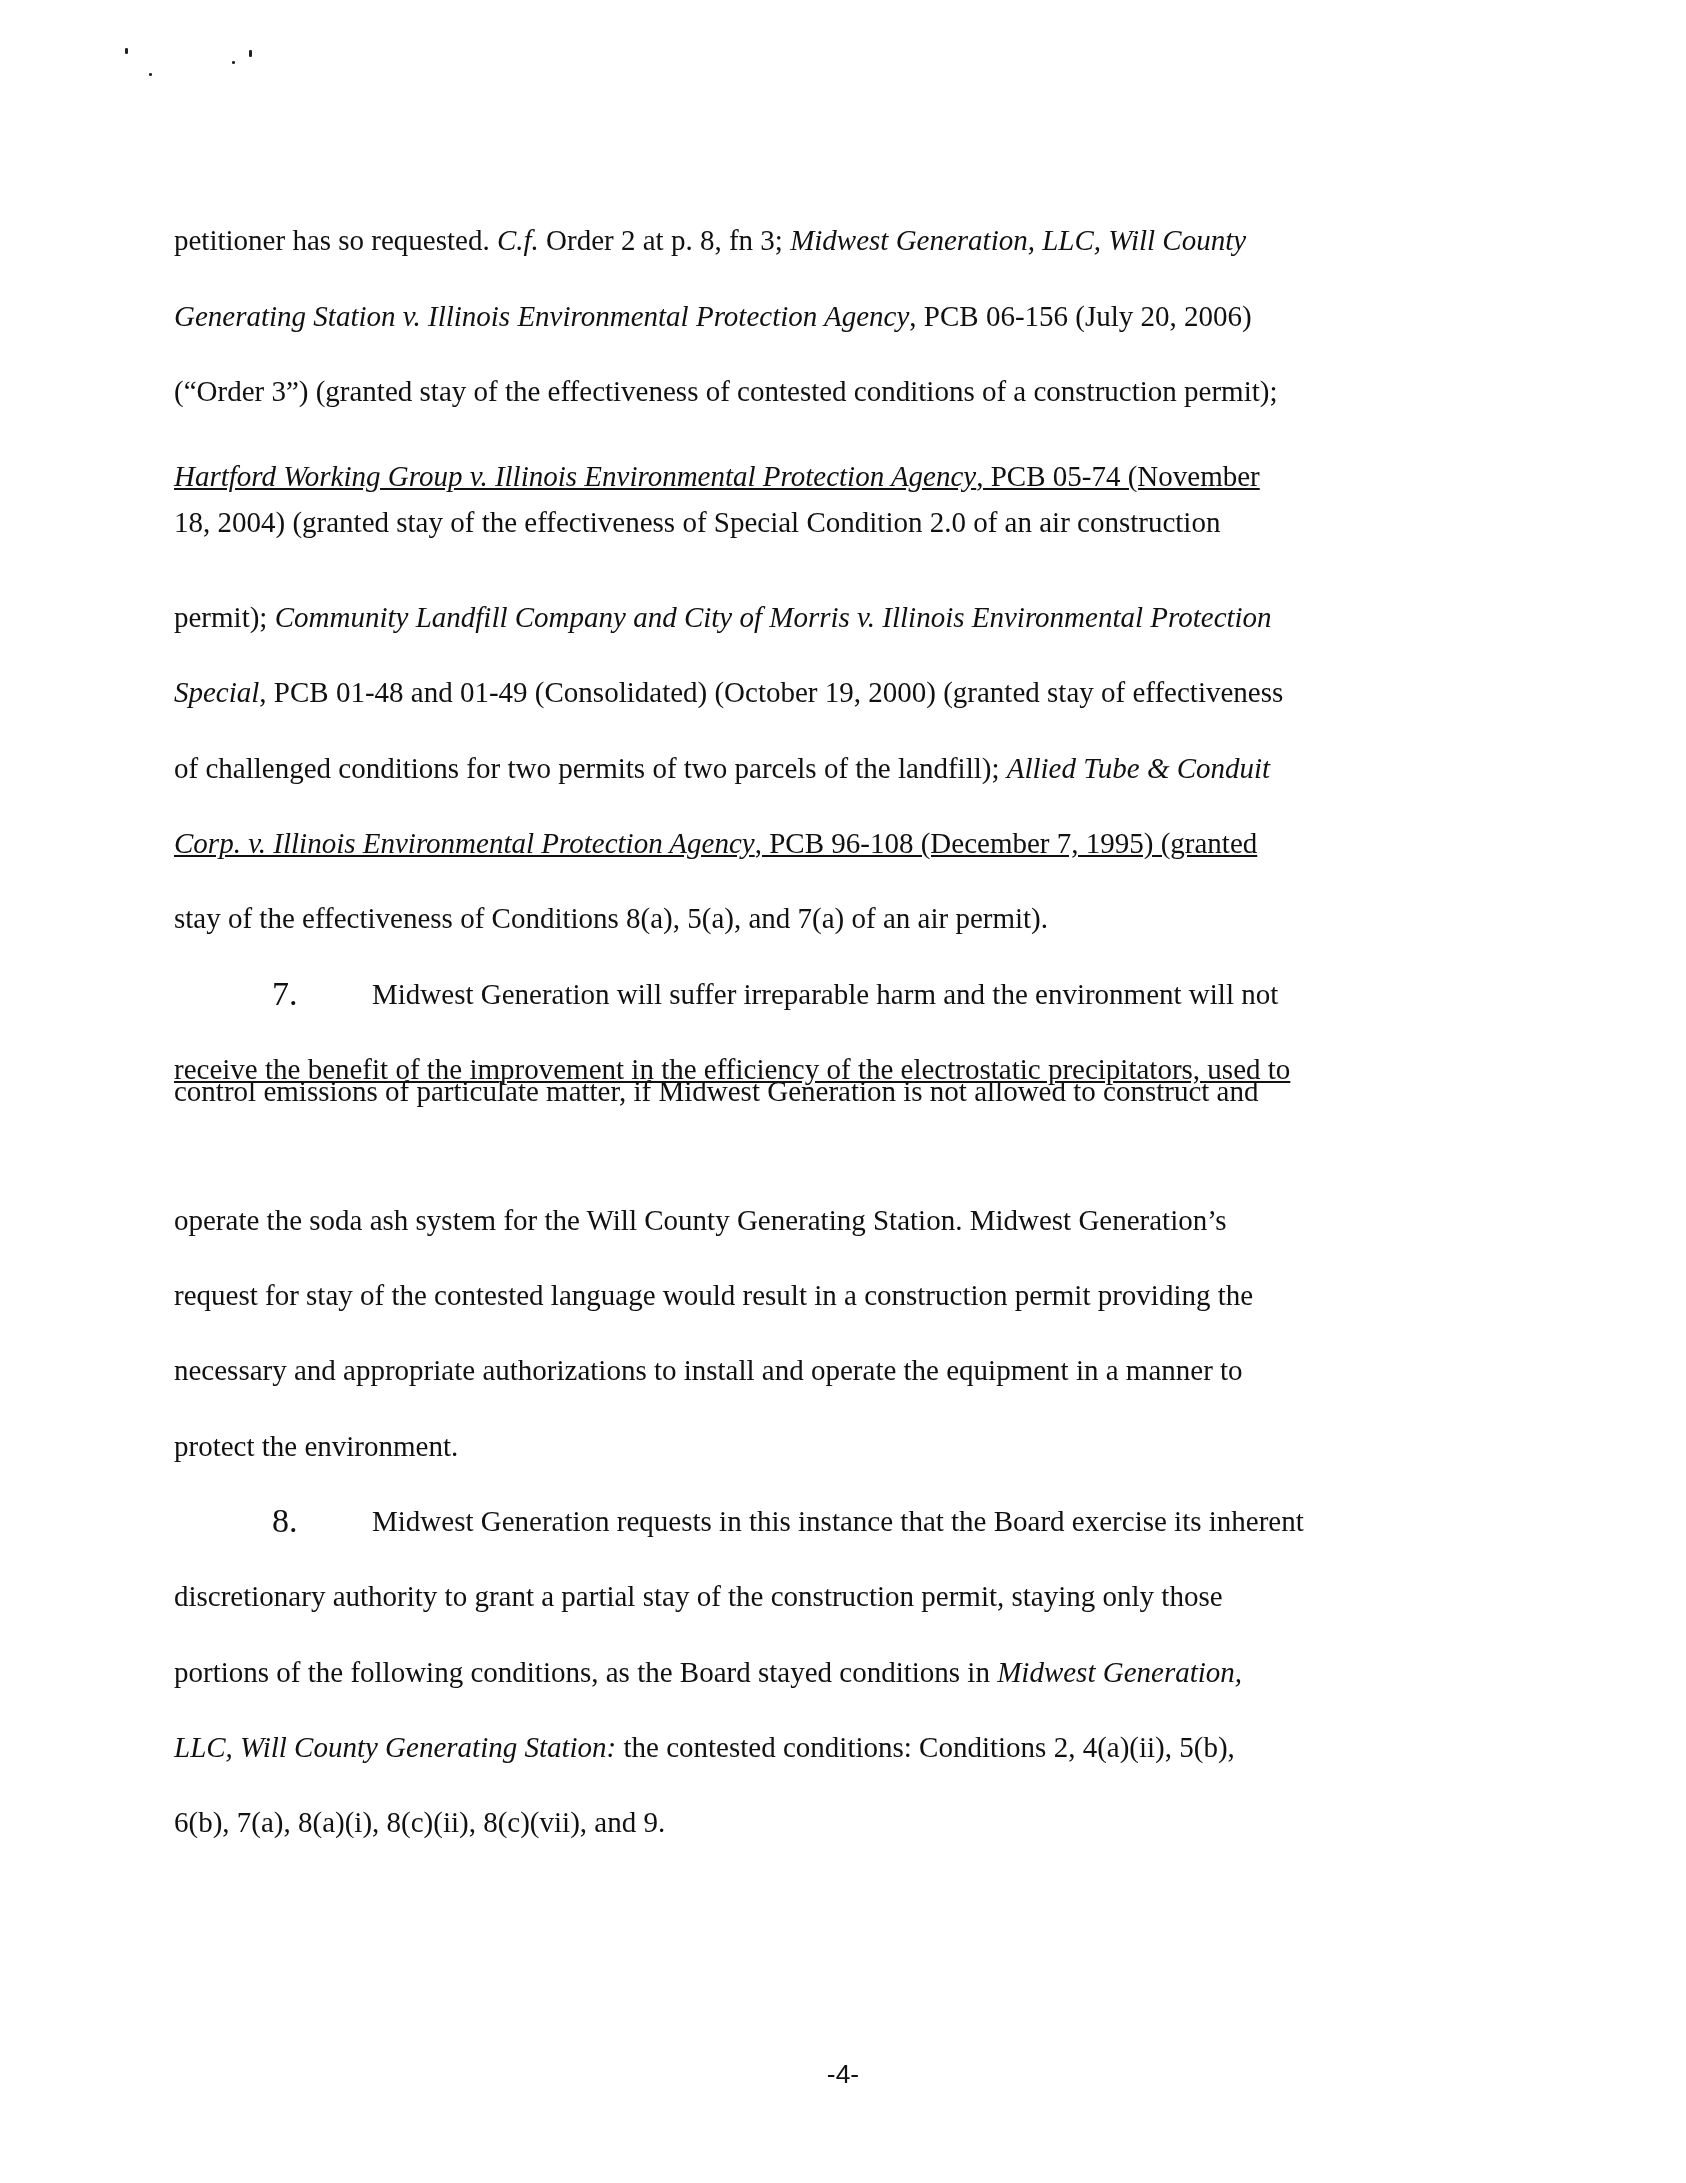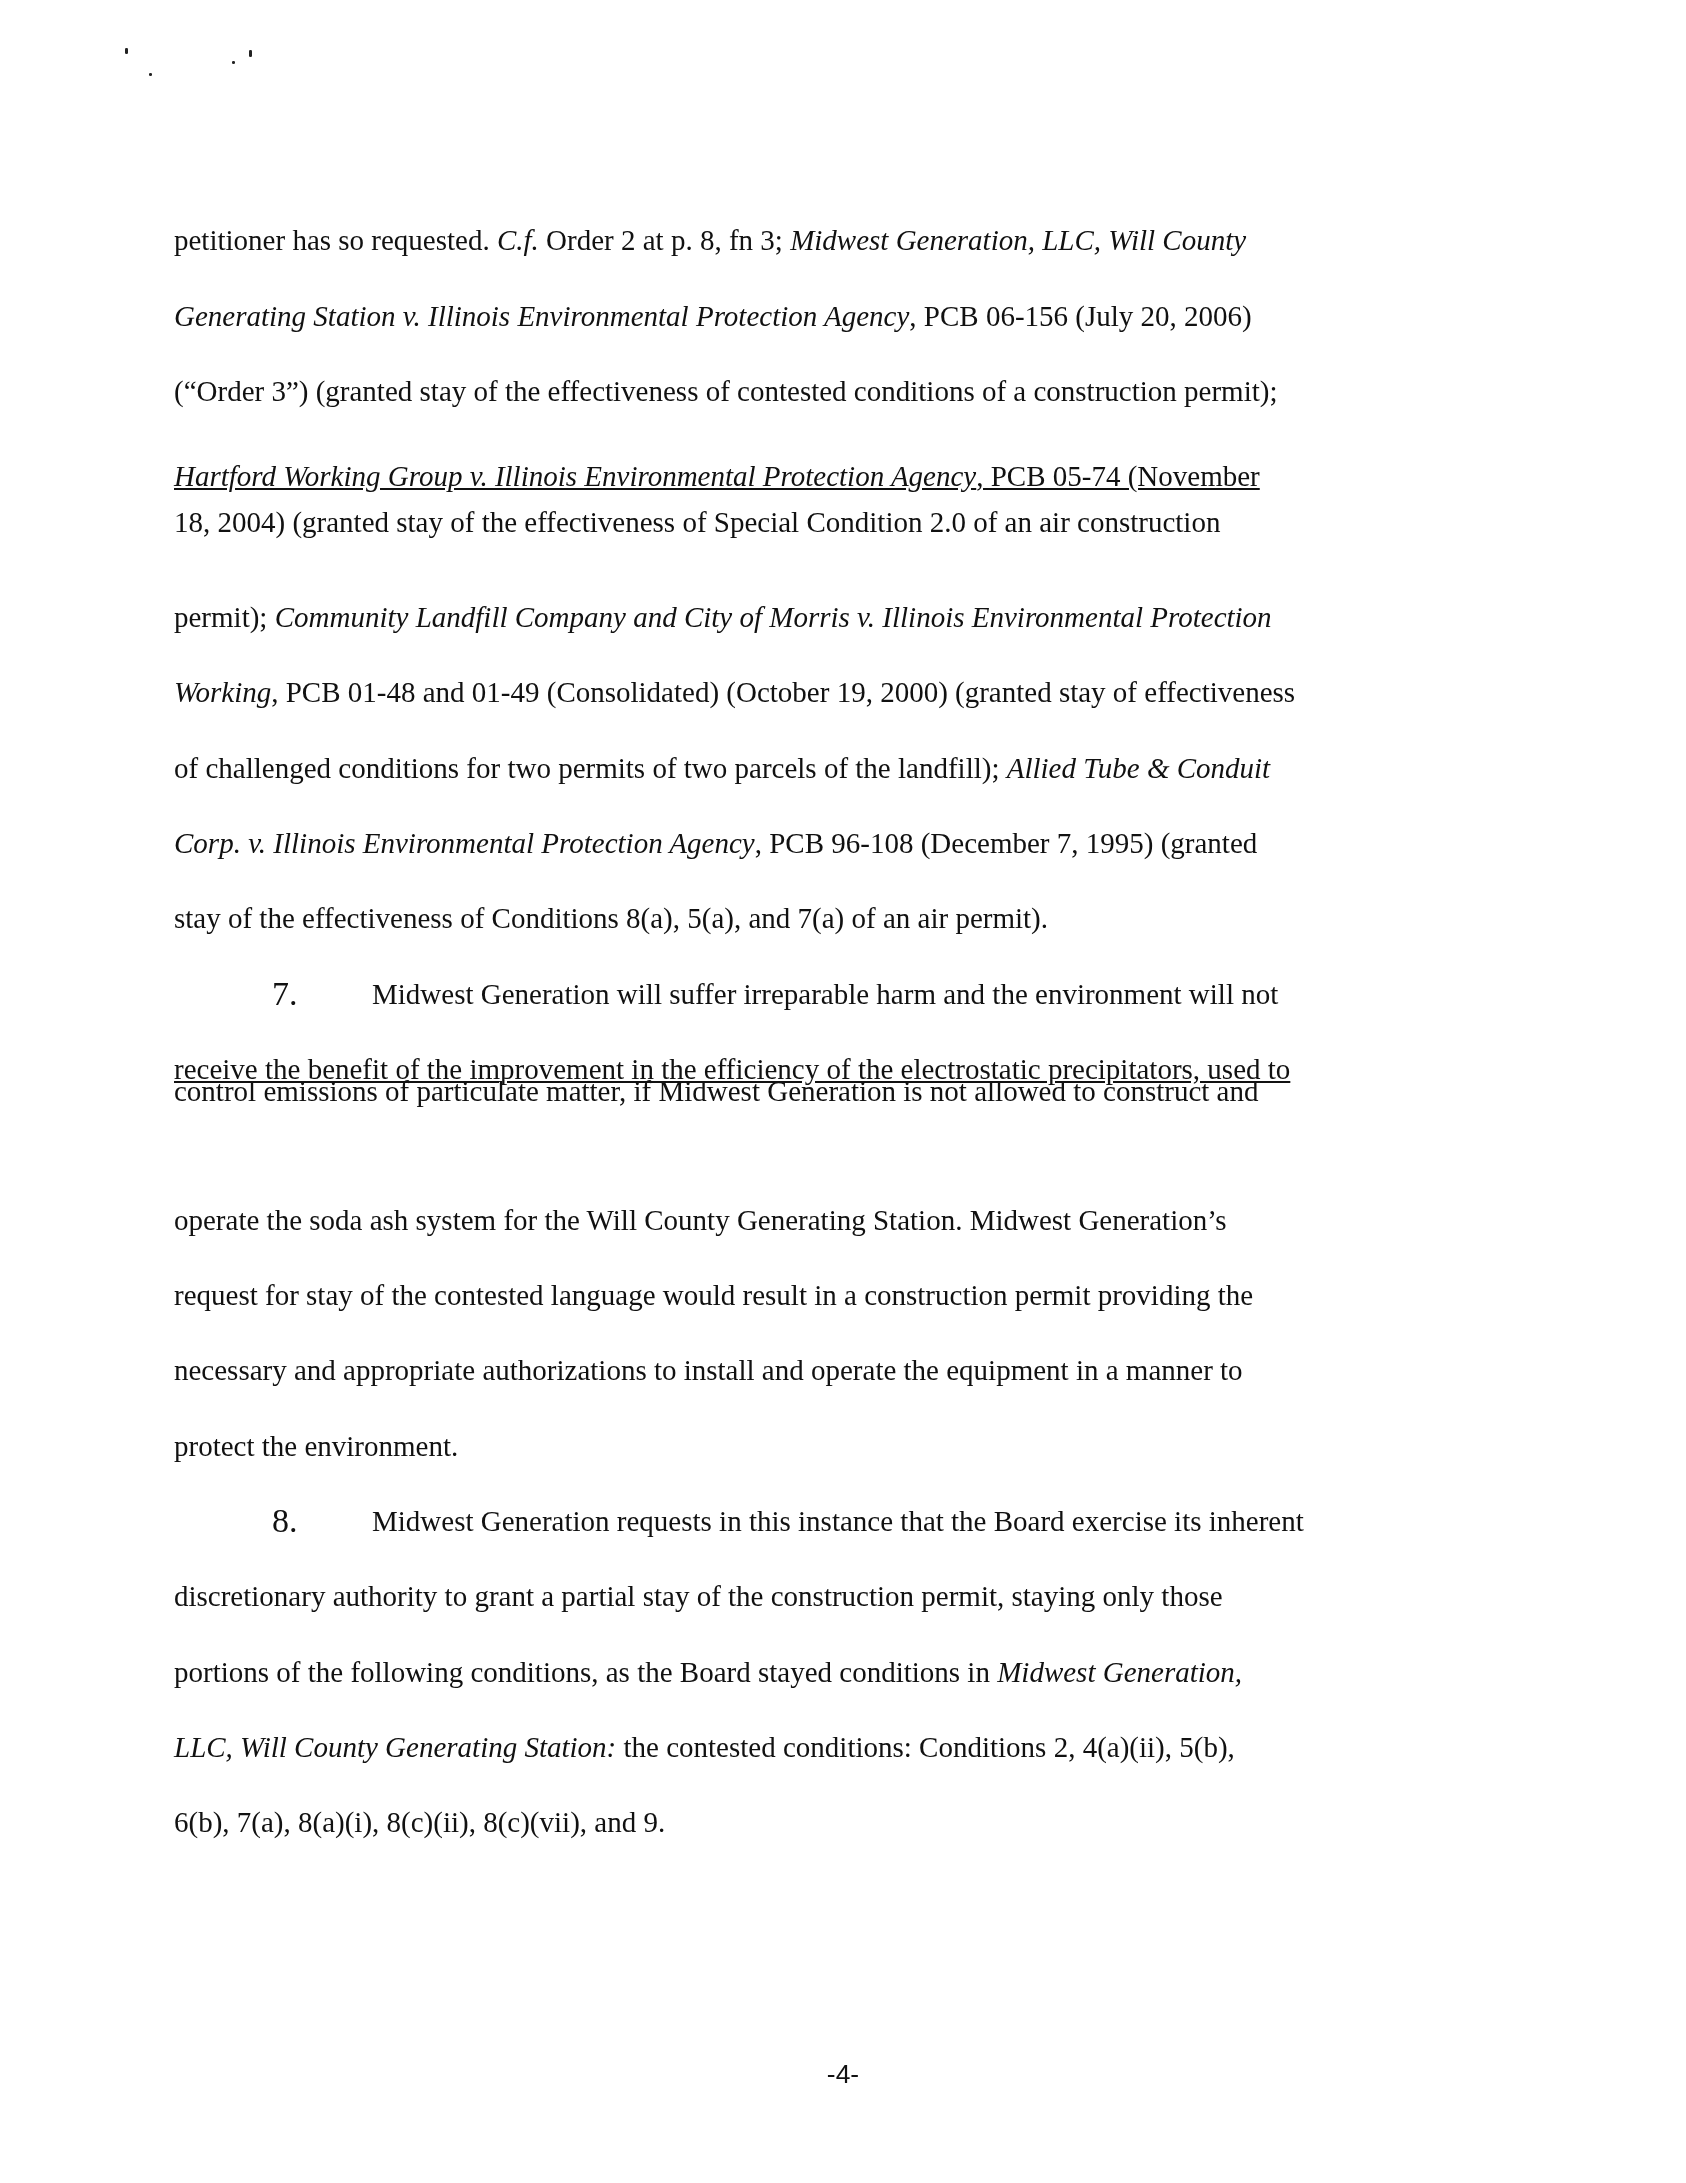--- a/index.html
+++ b/index.html
@@ -70,23 +70,23 @@
   <div class="speck" style="left:249px;top:50px;width:2.6px;height:6.6px;"></div>
 
   <div class="body-text">
 
     <div class="line" style="top:223px;"><span>petitioner has so requested.  </span><i>C.f.</i><span> Order 2 at p. 8, fn 3; </span><i>Midwest Generation, LLC, Will County</i></div>
     <div class="line" style="top:299px;"><i>Generating Station v. Illinois Environmental Protection Agency</i><span>, PCB 06-156 (July 20, 2006)</span></div>
     <div class="line" style="top:374px;"><span>(“Order 3”) (granted stay of the effectiveness of contested conditions of a construction permit);</span></div>
     <div class="line" style="top:459px;text-decoration:underline;"><i>Hartford Working Group v. Illinois Environmental Protection Agency</i><span>, PCB 05-74 (November</span></div>
     <div class="line" style="top:505px;"><span>18, 2004) (granted stay of the effectiveness of Special Condition 2.0 of an air construction</span></div>
     <div class="line" style="top:600px;"><span>permit); </span><i>Community Landfill Company and City of Morris v. Illinois Environmental Protection</i></div>
-    <div class="line" style="top:675px;"><i>Working</i><span>, PCB 01-48 and 01-49 (Consolidated) (October 19, 2000) (granted stay of effectiveness</span></div>
+    <div class="line" style="top:675px;"><i>Special</i><span>, PCB 01-48 and 01-49 (Consolidated) (October 19, 2000) (granted stay of effectiveness</span></div>
     <div class="line" style="top:751px;"><span>of challenged conditions for two permits of two parcels of the landfill); </span><i>Allied Tube &amp; Conduit</i></div>
-    <div class="line" style="top:826px;"><i>Corp. v. Illinois Environmental Protection Agency</i><span>, PCB 96-108 (December 7, 1995) (granted</span></div>
+    <div class="line" style="top:826px;text-decoration:underline;"><i>Corp. v. Illinois Environmental Protection Agency</i><span>, PCB 96-108 (December 7, 1995) (granted</span></div>
     <div class="line" style="top:901px;"><span>stay of the effectiveness of Conditions 8(a), 5(a), and 7(a) of an air permit).</span></div>
 
     <div class="para-num" style="left:98px;top:977px;">7.</div>
     <div class="line" style="left:198px;top:977px;"><span>Midwest Generation will suffer irreparable harm and the environment will not</span></div>
     <div class="line" style="top:1052px;text-decoration:underline;"><span>receive the benefit of the improvement in the efficiency of the electrostatic precipitators, used to</span></div>
     <div class="line" style="top:1074px;"><span>control emissions of particulate matter, if Midwest Generation is not allowed to construct and</span></div>
     <div class="line" style="top:1203px;"><span>operate the soda ash system for the Will County Generating Station.  Midwest Generation’s</span></div>
     <div class="line" style="top:1278px;"><span>request for stay of the contested language would result in a construction permit providing the</span></div>
     <div class="line" style="top:1353px;"><span>necessary and appropriate authorizations to install and operate the equipment in a manner to</span></div>
     <div class="line" style="top:1429px;"><span>protect the environment.</span></div>

